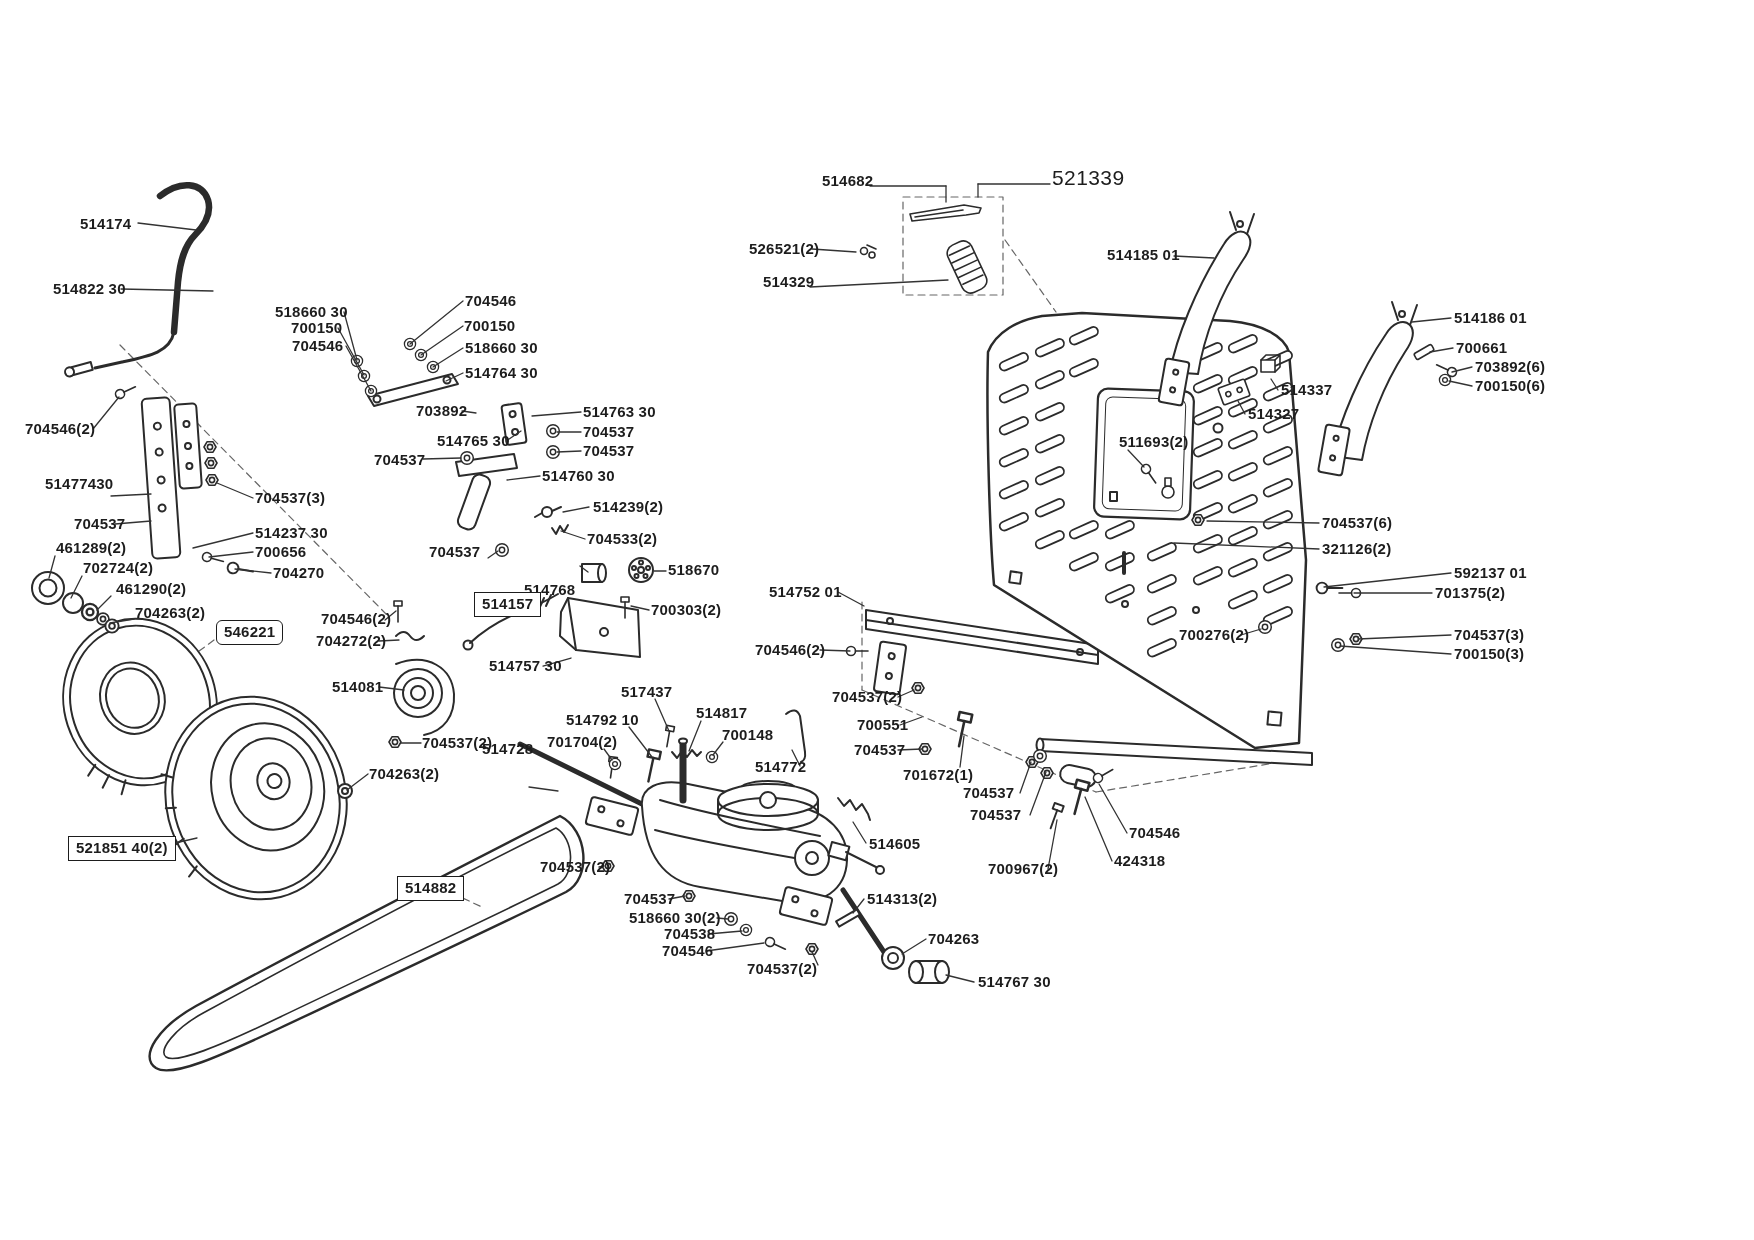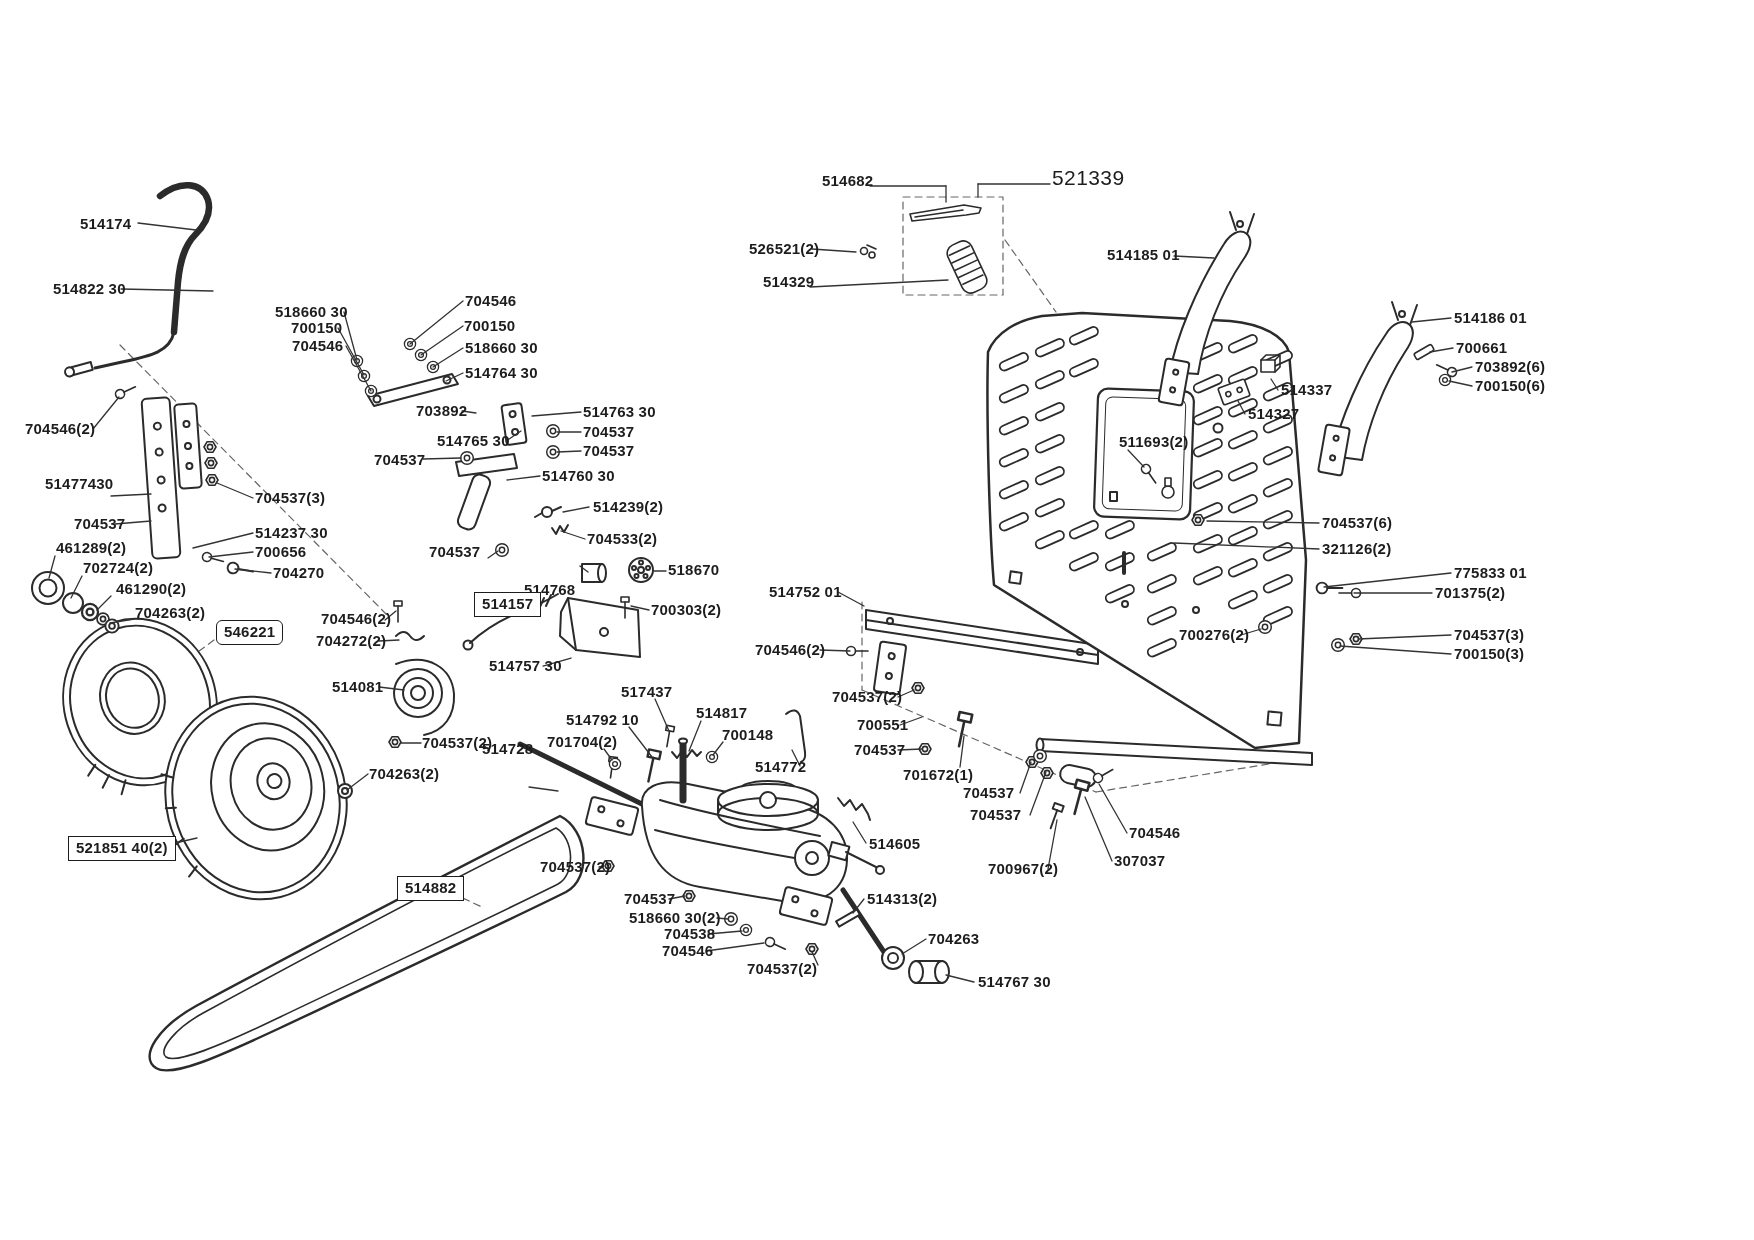--- a/index.html
+++ b/index.html
@@ -590,31 +590,31 @@
       <div class="part-label" style="left: 1107px; top: 247px;">514185 01</div>
       <div class="part-label" style="left: 1454px; top: 310px;">514186 01</div>
       <div class="part-label" style="left: 1456px; top: 340px;">700661</div>
       <div class="part-label" style="left: 1475px; top: 359px;">703892(6)</div>
       <div class="part-label" style="left: 1475px; top: 378px;">700150(6)</div>
       <div class="part-label" style="left: 1281px; top: 382px;">514337</div>
       <div class="part-label" style="left: 1248px; top: 406px;">514327</div>
       <div class="part-label" style="left: 1119px; top: 434px;">511693(2)</div>
       <div class="part-label" style="left: 1322px; top: 515px;">704537(6)</div>
       <div class="part-label" style="left: 1322px; top: 541px;">321126(2)</div>
-      <div class="part-label" style="left: 1454px; top: 565px;">775833 01</div>
+      <div class="part-label" style="left: 1454px; top: 565px;">592137 01</div>
       <div class="part-label" style="left: 1435px; top: 585px;">701375(2)</div>
       <div class="part-label" style="left: 1179px; top: 627px;">700276(2)</div>
       <div class="part-label" style="left: 1454px; top: 627px;">704537(3)</div>
       <div class="part-label" style="left: 1454px; top: 646px;">700150(3)</div>
       <div class="part-label" style="left: 769px; top: 584px;">514752 01</div>
       <div class="part-label" style="left: 755px; top: 642px;">704546(2)</div>
       <div class="part-label" style="left: 832px; top: 689px;">704537(2)</div>
       <div class="part-label" style="left: 857px; top: 717px;">700551</div>
       <div class="part-label" style="left: 854px; top: 742px;">704537</div>
       <div class="part-label" style="left: 903px; top: 767px;">701672(1)</div>
       <div class="part-label" style="left: 963px; top: 785px;">704537</div>
       <div class="part-label" style="left: 970px; top: 807px;">704537</div>
       <div class="part-label" style="left: 1129px; top: 825px;">704546</div>
-      <div class="part-label" style="left: 1114px; top: 853px;">307037</div>
+      <div class="part-label" style="left: 1114px; top: 853px;">424318</div>
       <div class="part-label" style="left: 988px; top: 861px;">700967(2)</div>
     </div>
 
 </div>
 
 </body></html>

